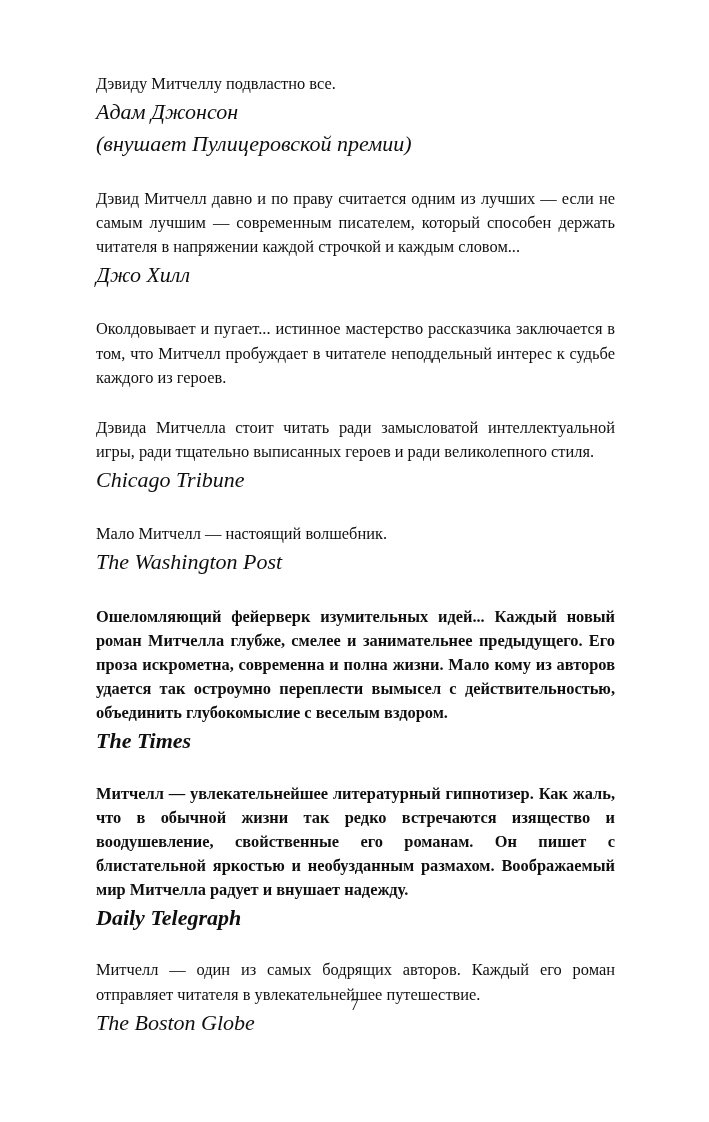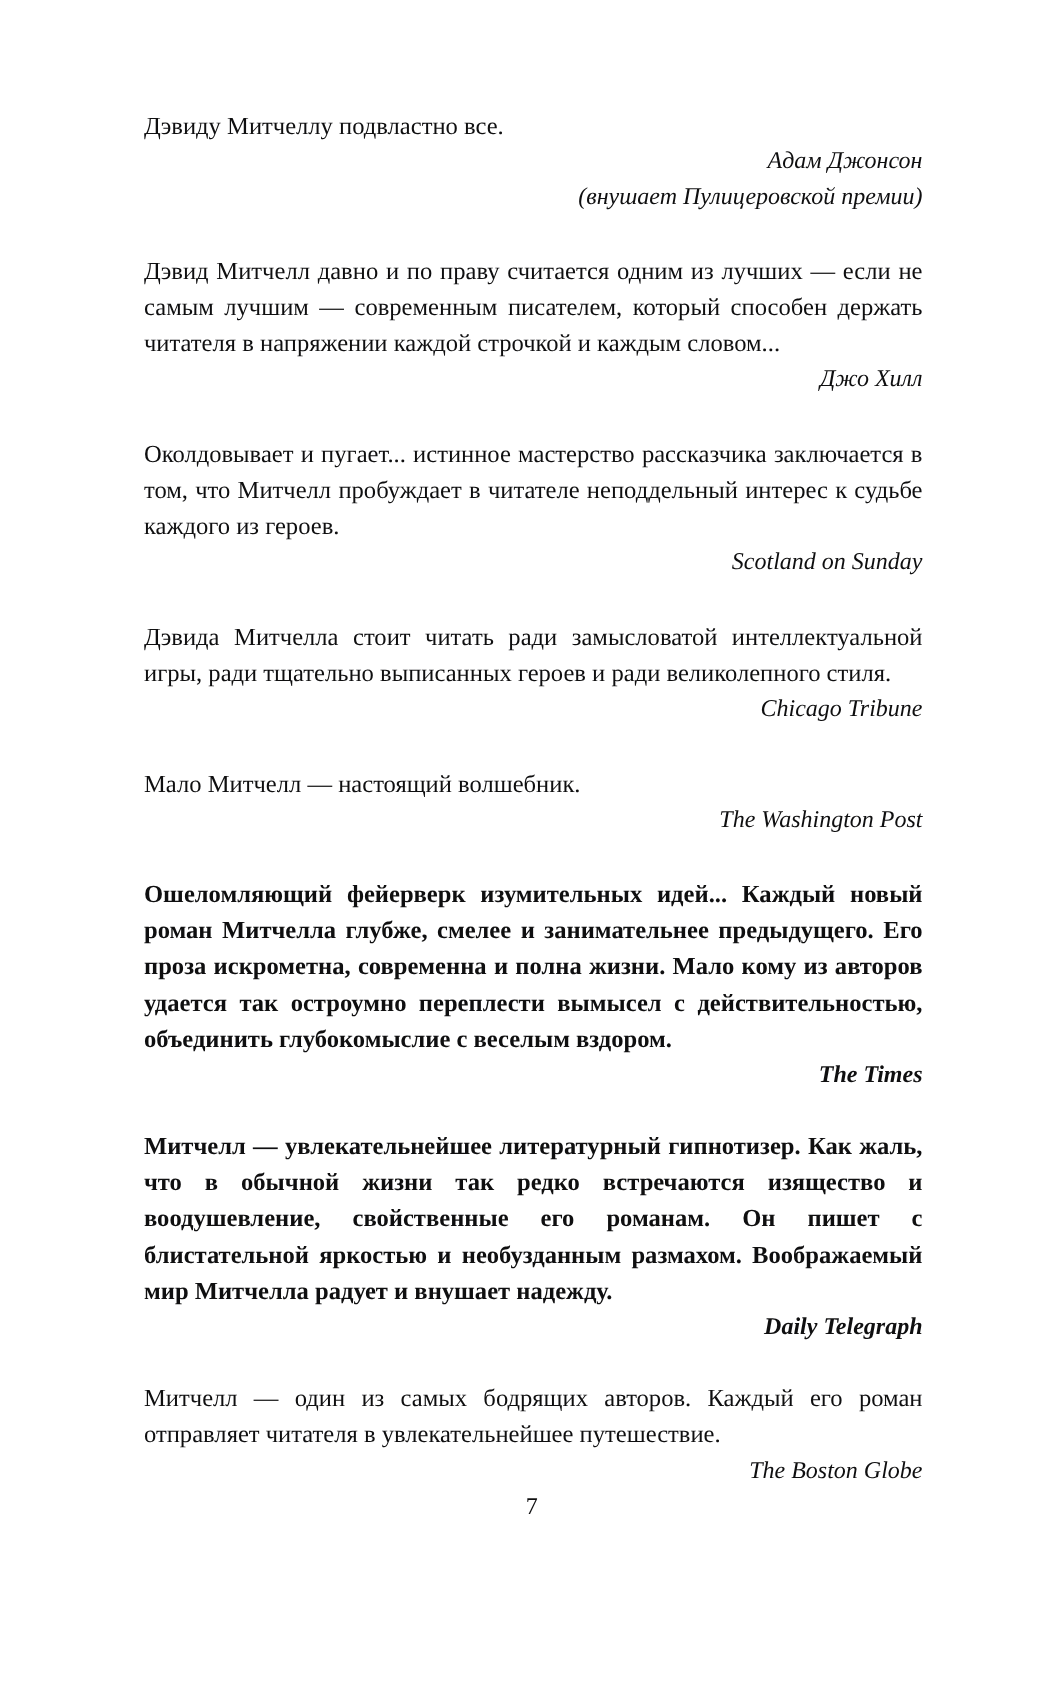--- a/index.html
+++ b/index.html
@@ -37,23 +37,23 @@
   .quote-text {
     font-size: 16.4px;
     line-height: 1.47;
     text-align: justify;
     text-justify: inter-word;
     hyphens: manual;
     margin: 0;
   }
   .attribution {
     font-style: italic;
-    font-size: 16px;
+    font-size: 22px;
     line-height: 1.47;
-    text-align: right;
+    text-align: left;
     margin: 0;
   }
   .attribution.sub {
     margin-top: 0;
   }
   .page-number {
     position: absolute;
     left: 0;
     right: 0;
     top: 996px;
@@ -77,21 +77,20 @@
       <p class="attribution sub">(внушает Пулицеровской премии)</p>
     </div>
 
     <div class="blurb gap-1">
       <p class="quote-text">Дэвид Митчелл давно и по праву считается одним из луч­ших — если не самым лучшим — современным писателем, который способен держать читателя в напряжении каждой строчкой и каждым словом...</p>
       <p class="attribution">Джо Хилл</p>
     </div>
 
     <div class="blurb gap-1">
       <p class="quote-text">Околдовывает и пугает... истинное мастерство рассказчика заключается в том, что Митчелл пробуждает в читателе не­поддельный интерес к судьбе каждого из героев.</p>
-      <p class="attribution">Scotland on Sunday</p>
     </div>
 
     <div class="blurb gap-1">
       <p class="quote-text">Дэвида Митчелла стоит читать ради замысловатой интел­лектуальной игры, ради тщательно выписанных героев и ра­ди великолепного стиля.</p>
       <p class="attribution">Chicago Tribune</p>
     </div>
 
     <div class="blurb gap-1">
       <p class="quote-text">Мало Митчелл — настоящий волшебник.</p>
       <p class="attribution">The Washington Post</p>

